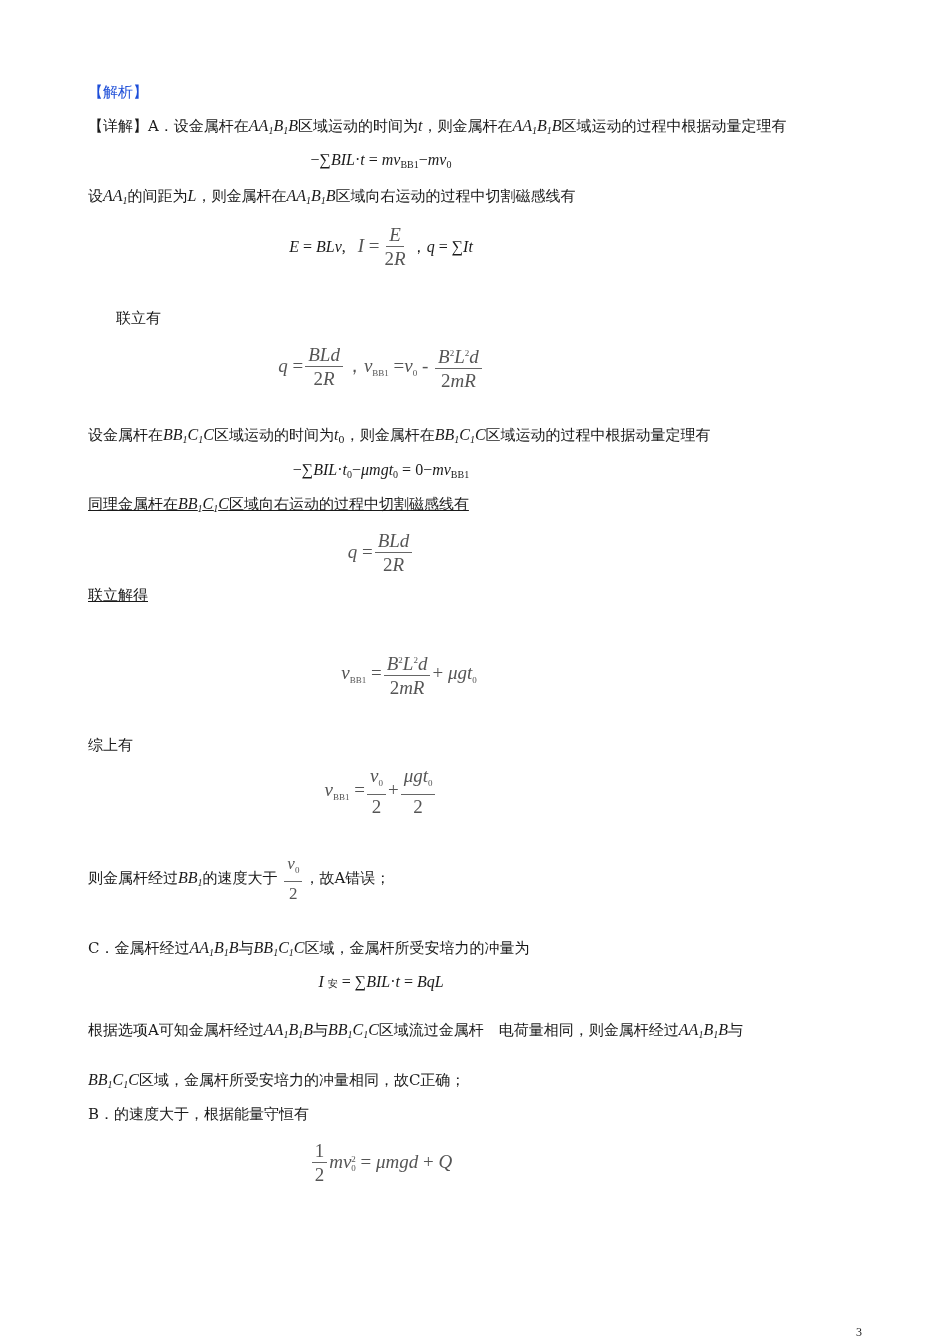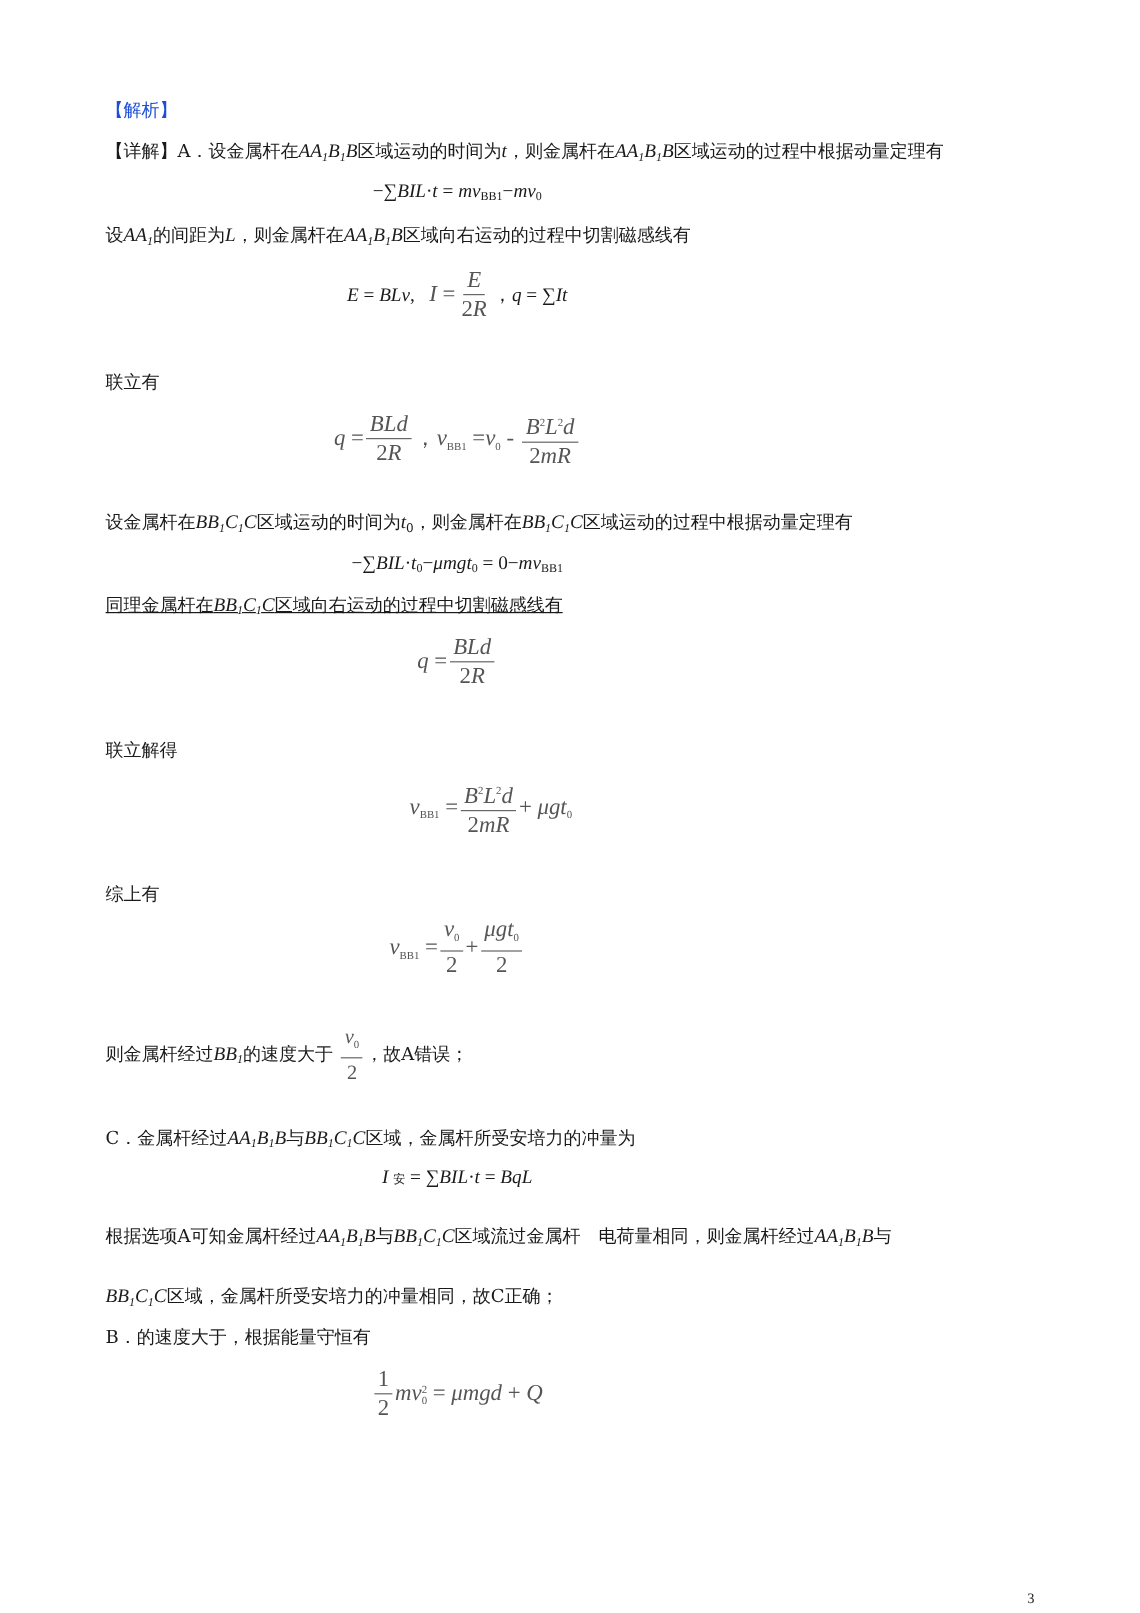--- a/index.html
+++ b/index.html
@@ -41,21 +41,21 @@
 </div>
 
 <div class="center eq" style="top:218px; line-height:56px;">
   <i>E</i> = <i>BLv</i>,&nbsp;&nbsp;
   <span class="mathimg"><i>I</i> =<span class="frac">
         <span class="num"><i>E</i></span>
         <span class="den">2<i>R</i></span>
       </span></span>，<i>q</i> = ∑<i>It</i>
 </div>
 
-<div class="line" style="top:308px;">联立有</div>
+<div class="line" style="top:308px;margin-left:28px;">联立有</div>
 
 <div class="center" style="top:338px; line-height:56px;">
   <span class="mathimg"><i>q</i> =<span class="frac">
         <span class="num"><i>BLd</i></span>
         <span class="den">2<i>R</i></span>
       </span>，<i>v</i><span class="tinysub">BB1</span> =<i>v</i><span class="tinysub">0</span> - <span class="frac">
         <span class="num"><i>B</i><sup class="p">2</sup><i>L</i><sup class="p">2</sup><i>d</i></span>
         <span class="den">2<i>mR</i></span>
       </span></span>
 </div>
@@ -72,21 +72,21 @@
   <span>同理金属杆在</span><i class="v">BB<sub class="s">1</sub>C<sub class="s">1</sub>C</i><span>区域向右运动的过程中切割磁感线有</span>
 </div>
 
 <div class="center" style="top:524px; line-height:56px;">
   <span class="mathimg"><i>q</i> =<span class="frac">
         <span class="num"><i>BLd</i></span>
         <span class="den">2<i>R</i></span>
       </span></span>
 </div>
 
-<div class="line" style="top:615px;">联立解得</div>
+<div class="line" style="top:585px;text-decoration:underline;">联立解得</div>
 
 <div class="center" style="top:645px; line-height:56px;padding-left:28px;">
   <span class="mathimg"><i>v</i><span class="tinysub">BB1</span> =<span class="frac">
         <span class="num"><i>B</i><sup class="p">2</sup><i>L</i><sup class="p">2</sup><i>d</i></span>
         <span class="den">2<i>mR</i></span>
       </span>+ <i>μgt</i><span class="tinysub">0</span></span>
 </div>
 
 <div class="line" style="top:735px;">综上有</div>
 

